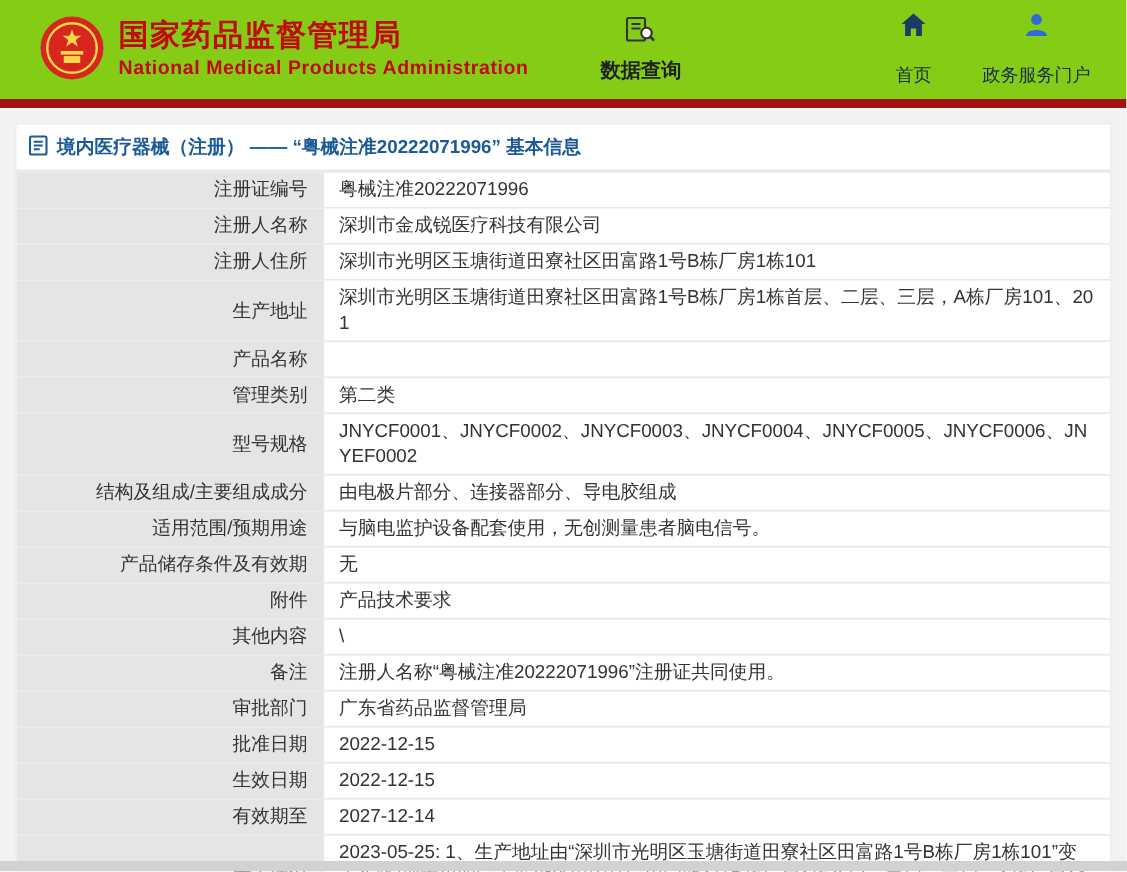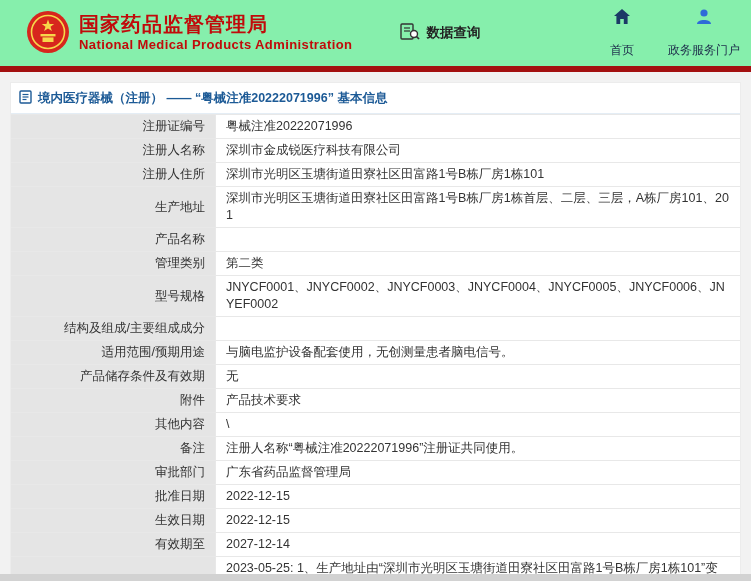--- a/index.html
+++ b/index.html
@@ -7,25 +7,25 @@
   body {
     font-family: "Liberation Sans", "DejaVu Sans", sans-serif;
     background: #f2f2f2;
     color: #333;
     font-size: 12.5px;
     min-width: 751px;
   }
 
   
   .site-header {
-    background: #86efac;
+    background: #84cc16;
     height: 66px;
     display: flex;
     align-items: center;
-    padding: 0 11px 0 26px;
+    padding: 0 24px 0 26px;
   }
   .logo-group { display: flex; align-items: center; gap: 9px; cursor: pointer; }
   .org-names { display: flex; flex-direction: column; line-height: 1.15; }
   .org-name-cn {
     color: var(--brand-red, #c10a0a);
     font-size: 20px;
     font-weight: bold;
     letter-spacing: 1px;
   }
   .org-name-en {
@@ -37,20 +37,21 @@
   }
   .data-query {
     display: flex;
     align-items: center;
     gap: 6px;
     margin-left: 48px;
     font-size: 13.5px;
     font-weight: bold;
     color: #222;
     cursor: pointer;
+    flex-direction: column;
   }
   .header-right {
     margin-left: auto;
     display: flex;
     align-items: center;
     gap: 34px;
   }
   .hnav-item {
     display: flex;
     flex-direction: column;
@@ -198,20 +199,21 @@
         <div class="row">
           <div class="cell label">管理类别</div>
           <div class="cell value">第二类</div>
         </div>
         <div class="row">
           <div class="cell label">型号规格</div>
           <div class="cell value">JNYCF0001、JNYCF0002、JNYCF0003、JNYCF0004、JNYCF0005、JNYCF0006、JNYEF0002</div>
         </div>
         <div class="row">
           <div class="cell label">结构及组成/主要组成成分</div>
+          <div class="cell value">由电极片部分、连接器部分、导电胶组成</div>
         </div>
         <div class="row">
           <div class="cell label">适用范围/预期用途</div>
           <div class="cell value">与脑电监护设备配套使用，无创测量患者脑电信号。</div>
         </div>
         <div class="row">
           <div class="cell label">产品储存条件及有效期</div>
           <div class="cell value">无</div>
         </div>
         <div class="row">

